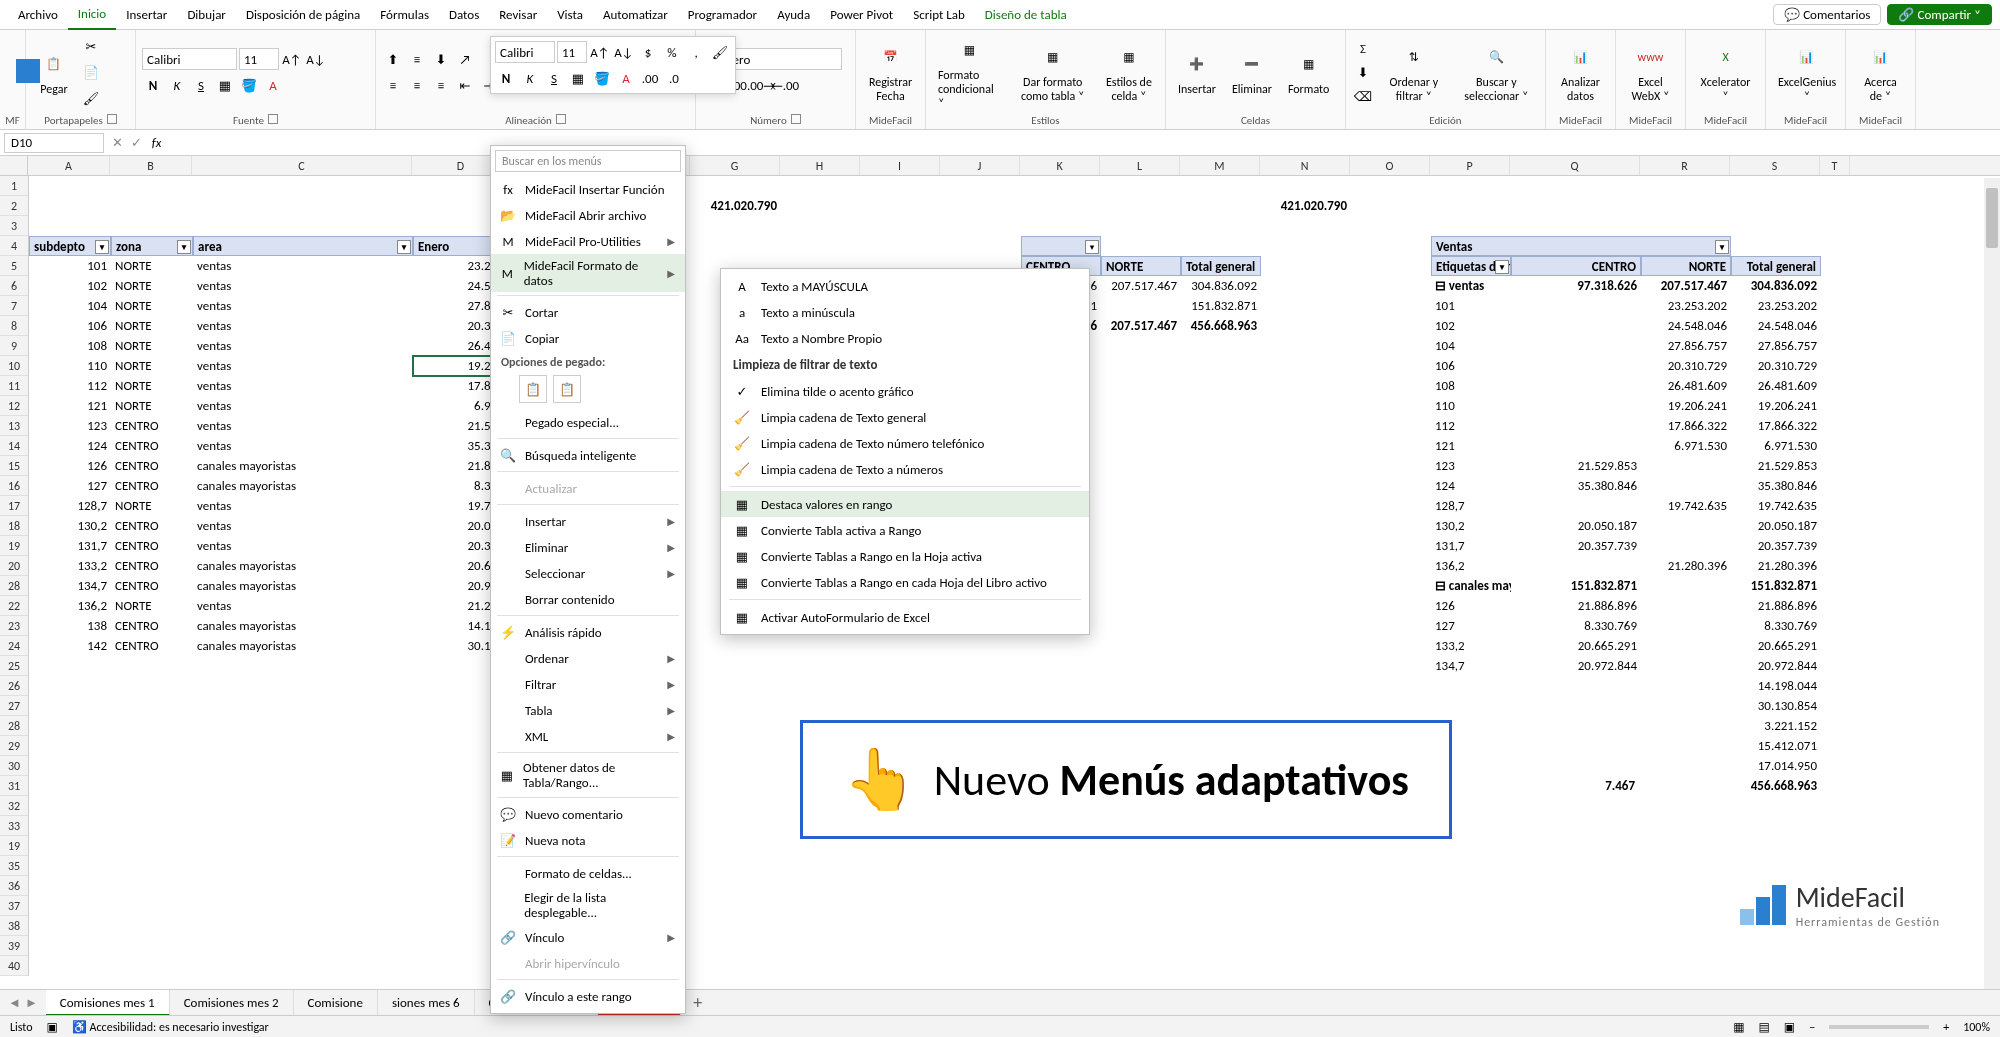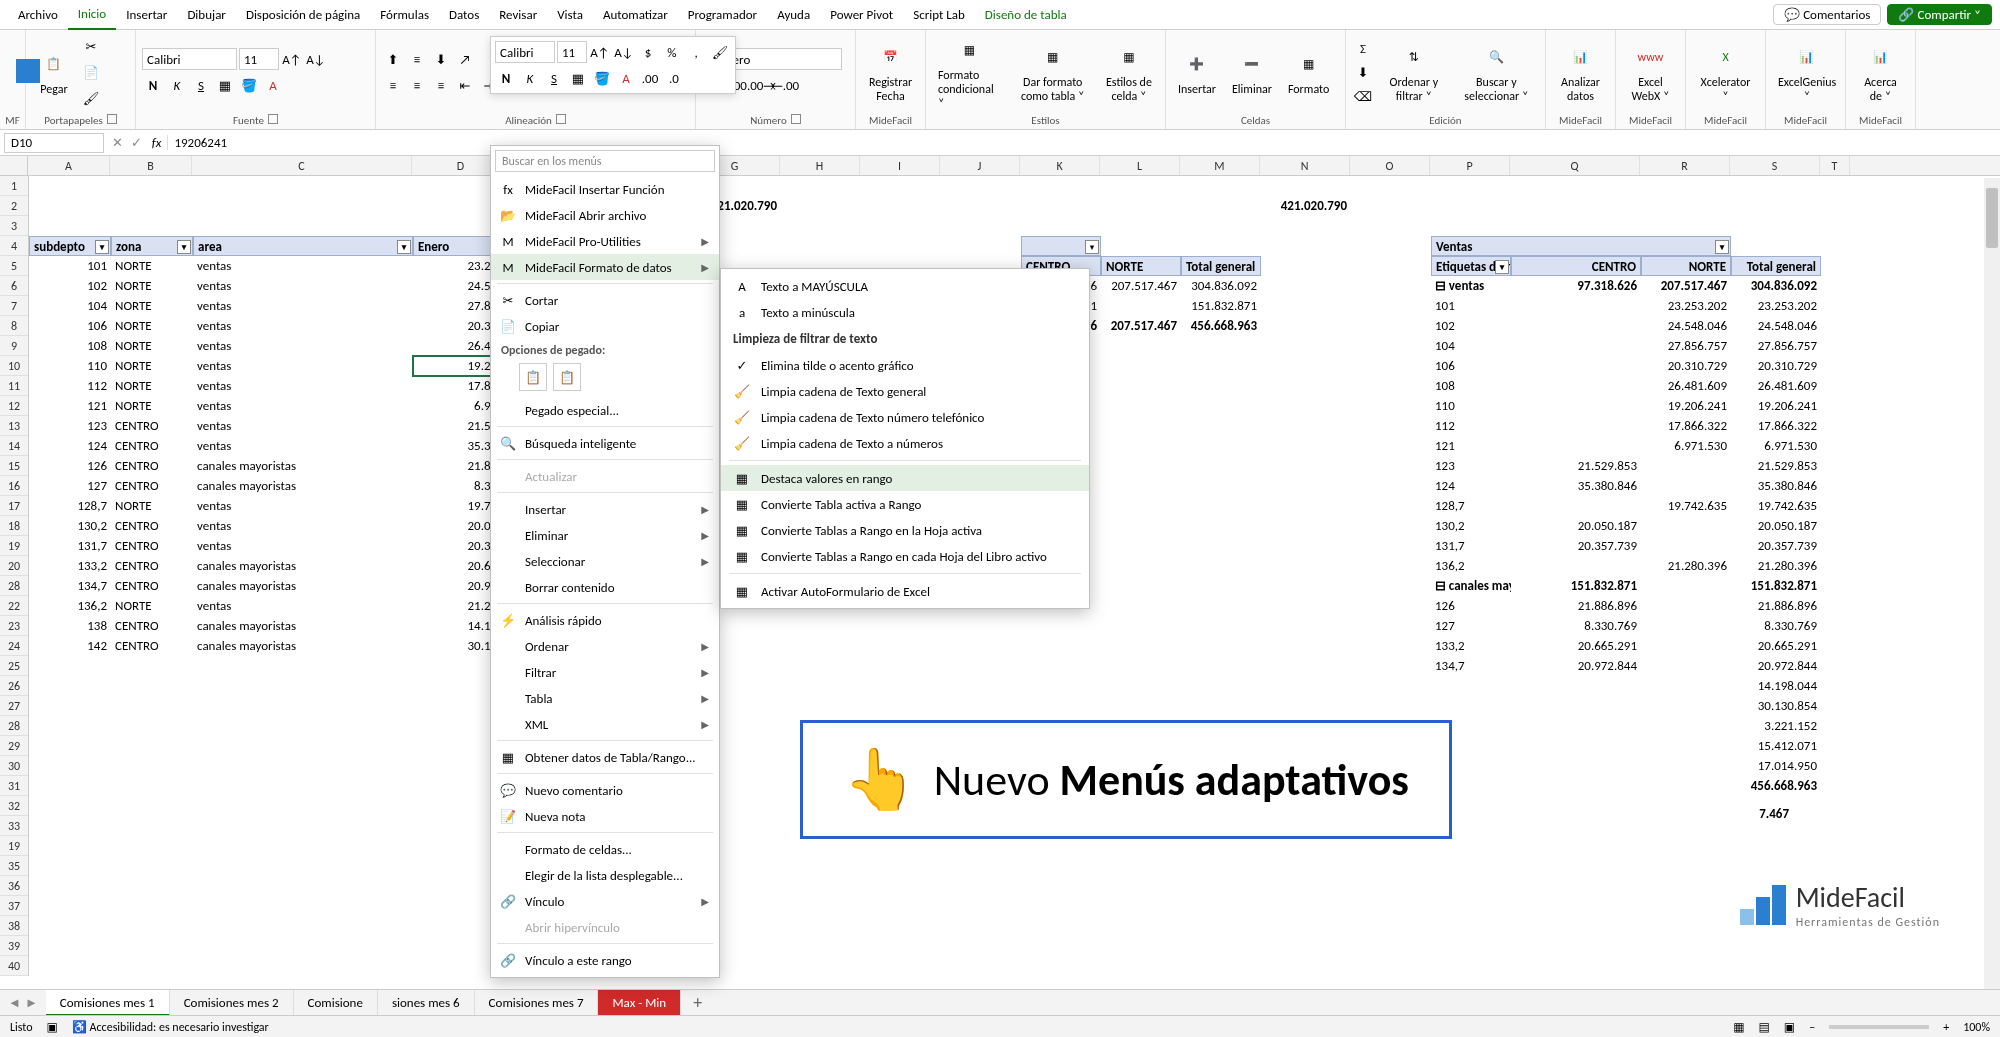--- a/index.html
+++ b/index.html
@@ -38,21 +38,21 @@
 .row-headers { display:flex; flex-direction:column; background:#f3f3f3; border-right:1px solid #ccc; }
 .rh { width:28px; height:20px; text-align:center; line-height:20px; border-bottom:1px solid #e0e0e0; font-size:12px; color:#333; }
 .cells { position:relative; }
 .cell { position:absolute; height:20px; line-height:20px; padding:0 4px; overflow:hidden; white-space:nowrap; font-size:13px; }
 .cell.left { text-align:left; }
 .cell.right { text-align:right; }
 .cell.bold { font-weight:600; }
 .cell.hdr { background:#d9e1f2; border:1px solid #9bb0d0; }
 .cell.sel { outline:2px solid #217346; outline-offset:-1px; background:#fff; }
 .dropdown-arrow { position:absolute; right:1px; top:3px; width:14px; height:14px; border:1px solid #888; background:#fff; font-size:9px; text-align:center; line-height:12px; }
-.ctx-menu { position:absolute; left:490px; top:145px; width:230px; background:#fff; border:1px solid #c0c0c0; box-shadow:0 4px 16px rgba(0,0,0,0.25); z-index:20; font-size:13px; padding-bottom:4px; }
+.ctx-menu { position:absolute; left:490px; top:145px; width:196px; background:#fff; border:1px solid #c0c0c0; box-shadow:0 4px 16px rgba(0,0,0,0.25); z-index:20; font-size:13px; padding-bottom:4px; }
 .ctx-menu .search { margin:4px; border:1px solid #ccc; padding:3px 6px; font-size:12px; color:#888; }
 .ctx-menu .mi { display:flex; align-items:center; padding:4px 10px 4px 8px; gap:8px; cursor:pointer; }
 .ctx-menu .mi.disabled { color:#aaa; }
 .ctx-menu .mi .ico { width:18px; height:18px; display:flex; align-items:center; justify-content:center; font-size:13px; }
 .ctx-menu .mi .arrow { margin-left:auto; font-size:10px; color:#666; }
 .ctx-menu .sep { height:1px; background:#e0e0e0; margin:3px 6px; }
 .ctx-menu .hdr-lbl { padding:4px 10px; font-weight:600; font-size:12px; color:#555; }
 .ctx-menu .paste-row { display:flex; gap:6px; padding:2px 28px 6px; }
 .ctx-menu .paste-row .pico { width:28px; height:28px; border:1px solid #ccc; display:flex; align-items:center; justify-content:center; }
 .sub-menu { position:absolute; left:720px; top:268px; width:370px; background:#fff; border:1px solid #c0c0c0; box-shadow:0 4px 16px rgba(0,0,0,0.25); z-index:21; font-size:13px; padding:4px 0; }
@@ -350,21 +350,20 @@
     <div class="sm-btn">.00</div>
     <div class="sm-btn">.0</div>
   </div>
 </div>
 
 <div class="formula-bar">
   <div class="namebox">D10</div>
   <span style="padding:0 4px;color:#888">✕</span>
   <span style="padding:0 4px;color:#888">✓</span>
   <span style="padding:0 6px;font-style:italic">fx</span>
-  <div class="fx-area">19206241</div>
 </div>
 
 <div class="grid-wrap">
 <div class="grid">
   <div class="col-headers" id="colheaders">
         <div class="corner"></div>
         <div class="ch" style="width: 82px;">A</div>
         <div class="ch" style="width: 82px;">B</div>
         <div class="ch" style="width: 220px;">C</div>
         <div class="ch" style="width: 98px;">D</div>
@@ -593,21 +592,21 @@
           <div class="cell right " style="left: 1482px; top: 460px; width: 130px;">20.665.291</div>
           <div class="cell right " style="left: 1702px; top: 460px; width: 90px;">20.665.291</div>
           <div class="cell left " style="left: 1402px; top: 480px; width: 80px;">134,7</div>
           <div class="cell right " style="left: 1482px; top: 480px; width: 130px;">20.972.844</div>
           <div class="cell right " style="left: 1702px; top: 480px; width: 90px;">20.972.844</div>
           <div class="cell right " style="left: 1702px; top: 500px; width: 90px;">14.198.044</div>
           <div class="cell right " style="left: 1702px; top: 520px; width: 90px;">30.130.854</div>
           <div class="cell right " style="left: 1702px; top: 540px; width: 90px;">3.221.152</div>
           <div class="cell right " style="left: 1702px; top: 560px; width: 90px;">15.412.071</div>
           <div class="cell right " style="left: 1702px; top: 580px; width: 90px;">17.014.950</div>
-          <div class="cell right bold" style="left: 1674px; top: 600px; width: 90px; margin-top: 28px;">7.467</div>
+          <div class="cell right bold" style="left: 1520px; top: 600px; width: 90px;">7.467</div>
           <div class="cell right bold" style="left: 1702px; top: 600px; width: 90px;">456.668.963</div>
         </div>
   </div>
 </div>
 </div>
 
 <div class="ctx-menu" id="ctxmenu">
   <div class="search">Buscar en los menús</div>
 <div class="mi">
       <span class="ico">fx</span>
@@ -740,20 +739,24 @@
   </div>
 
 <div class="sub-menu" id="submenu">
     <div class="mi">
       <span class="ico">A</span>
       <span>Texto a MAYÚSCULA</span>
     </div>
     <div class="mi">
       <span class="ico">a</span>
       <span>Texto a minúscula</span>
+    </div>
+    <div class="mi">
+      <span class="ico">Aa</span>
+      <span>Texto a Nombre Propio</span>
     </div>
     <div class="sh">Limpieza de filtrar de texto</div>
     <div class="mi">
       <span class="ico">✓</span>
       <span>Elimina tilde o acento gráfico</span>
     </div>
     <div class="mi">
       <span class="ico">🧹</span>
       <span>Limpia cadena de Texto general</span>
     </div>

